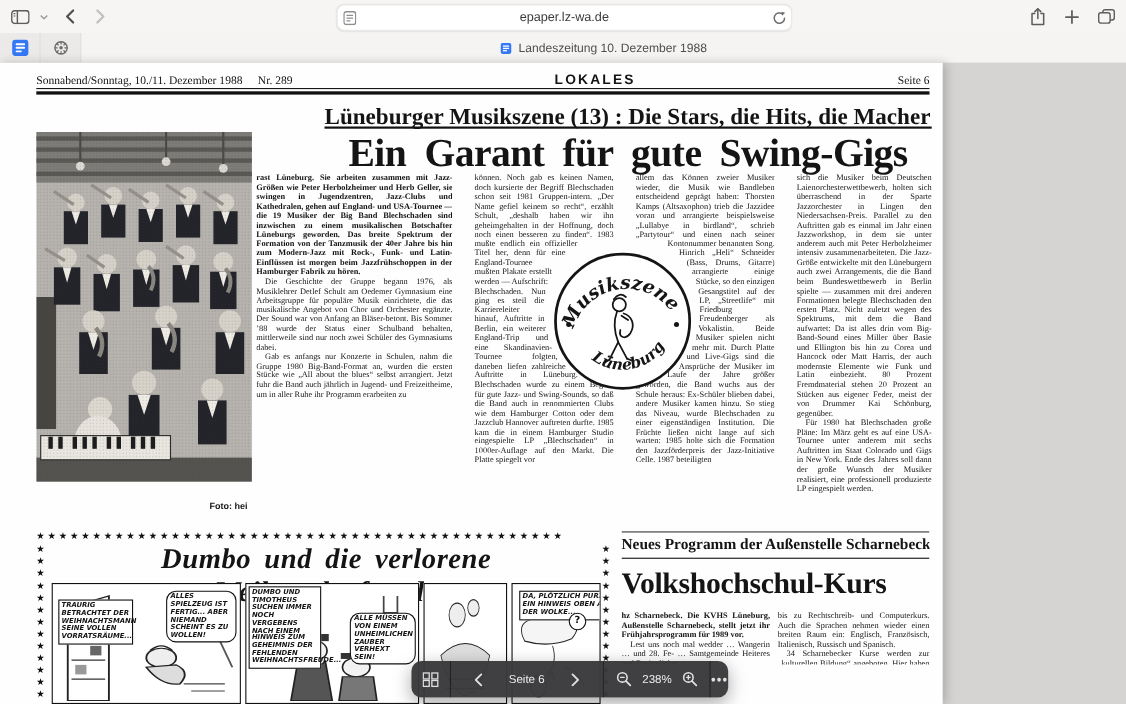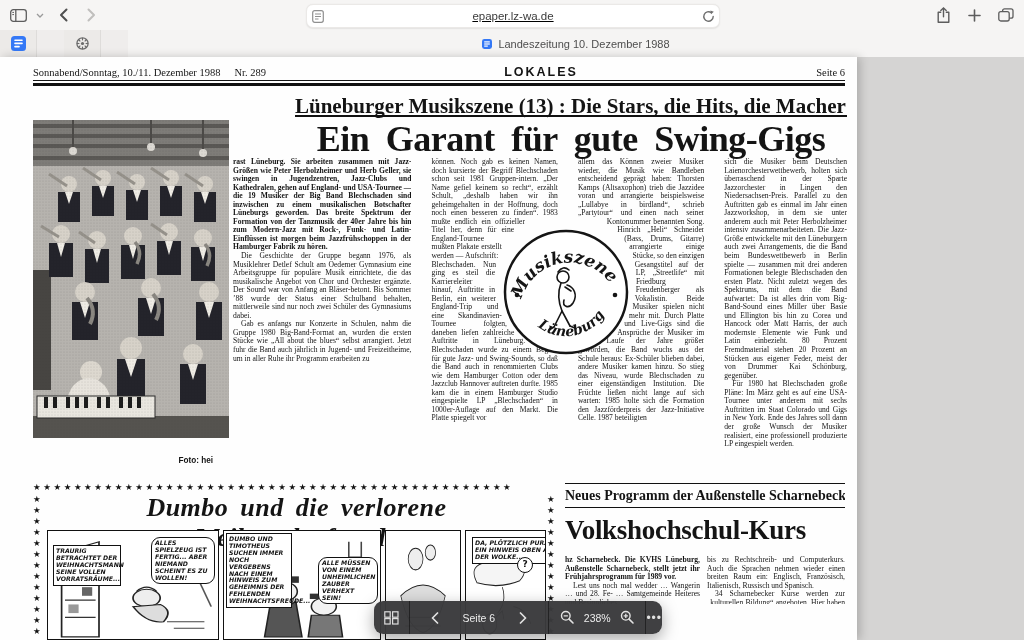--- a/index.html
+++ b/index.html
@@ -7,27 +7,27 @@
   .screen{position:relative;width:1024px;height:640px;}
 
   
   .browser-toolbar{position:absolute;top:0;left:0;right:0;height:30px;background:#f6f5f4;
                    border-bottom:1px solid #e2e0de;display:flex;align-items:center;
                    font-family:"Liberation Sans",sans-serif;}
   .tb-left{display:flex;align-items:center;gap:9px;padding-left:10px;width:230px;}
   .chrome-btn{display:flex;align-items:center;justify-content:center;cursor:default;}
   .url-bar{position:absolute;left:306px;top:4px;width:412px;height:22px;background:#ffffff;
            border:1px solid #ebe9e7;border-radius:7px;box-shadow:0 0.5px 1.5px rgba(0,0,0,.08);
-           display:flex;align-items:center;text-decoration:underline;}
+           display:flex;align-items:center;}
   .url-text{flex:1;text-align:center;font-size:11.5px;color:#3b3b3b;}
   .url-icon{width:22px;display:flex;justify-content:center;}
   .tb-right{position:absolute;right:10px;top:0;height:30px;display:flex;align-items:center;gap:17px;}
 
   .tab-strip{position:absolute;top:30px;left:0;right:0;height:27px;background:#efedec;
-             border-bottom:1px solid #d2d0ce;display:flex;font-family:"Liberation Sans",sans-serif;gap:27px;}
+             border-bottom:1px solid #d2d0ce;display:flex;font-family:"Liberation Sans",sans-serif;}
   .pinned-tab{width:36px;display:flex;align-items:center;justify-content:center;
               border-right:1px solid #dedcda;background:#eceae8;}
   .active-tab{flex:1;background:#f5f4f3;display:flex;align-items:center;justify-content:center;gap:6px;}
   .tab-title{font-size:11px;color:#4e4e4e;}
 
   
   .content{position:absolute;top:57px;left:0;right:0;bottom:0;background:#d5d4d3;}
   .page{position:absolute;left:0;top:0;width:857px;height:583px;background:#fefefe;color:#141414;
         box-shadow:3px 0 9px rgba(0,0,0,.20);overflow:hidden;}
 
@@ -40,21 +40,21 @@
   .rule-thick{position:absolute;left:33px;top:26px;width:812px;height:3px;background:#111;}
 
   
   .kicker{position:absolute;left:295px;top:37px;width:552px;font-weight:bold;font-size:21px;white-space:nowrap;}
   .kicker-rule{position:absolute;left:295px;top:58px;width:552px;height:2px;background:#111;}
   .headline{position:absolute;left:295px;top:62px;width:552px;text-align:center;font-weight:bold;
             font-size:36px;line-height:40px;word-spacing:8px;letter-spacing:-0.5px;white-space:nowrap;}
   .photo{position:absolute;left:33px;top:63px;width:196px;height:318px;}
   .caption{position:absolute;left:33px;top:385px;width:196px;height:24px;
            font-family:"Liberation Sans",sans-serif;font-weight:bold;font-size:8.2px;line-height:10px;}
-  .credit{position:absolute;right:16px;bottom:0;font-weight:bold;}
+  .credit{position:absolute;right:4px;bottom:0;font-weight:bold;}
   .cols{position:absolute;left:233px;top:101px;width:614px;height:322px;display:flex;gap:20px;
         font-size:7.6px;line-height:8.55px;text-align:justify;hyphens:auto;-webkit-hyphens:auto;overflow:hidden;}
   .col{overflow:hidden;}
   .c1{width:192px;}.c2{width:136px;}.c3{width:136px;}.c4{width:132px;}
   .col p{margin:0;}
   .col p + p{text-indent:8px;}
   .lead{font-weight:bold;}
   .spacer-r{float:right;width:60px;height:128px;shape-outside:ellipse(60px 64px at 60px 64px);margin-left:3px;}
   .spacer-l{float:left;width:58px;height:128px;shape-outside:ellipse(58px 64px at 0px 64px);margin-right:3px;}
   .logo{position:absolute;left:268px;top:69px;width:130px;height:130px;}

